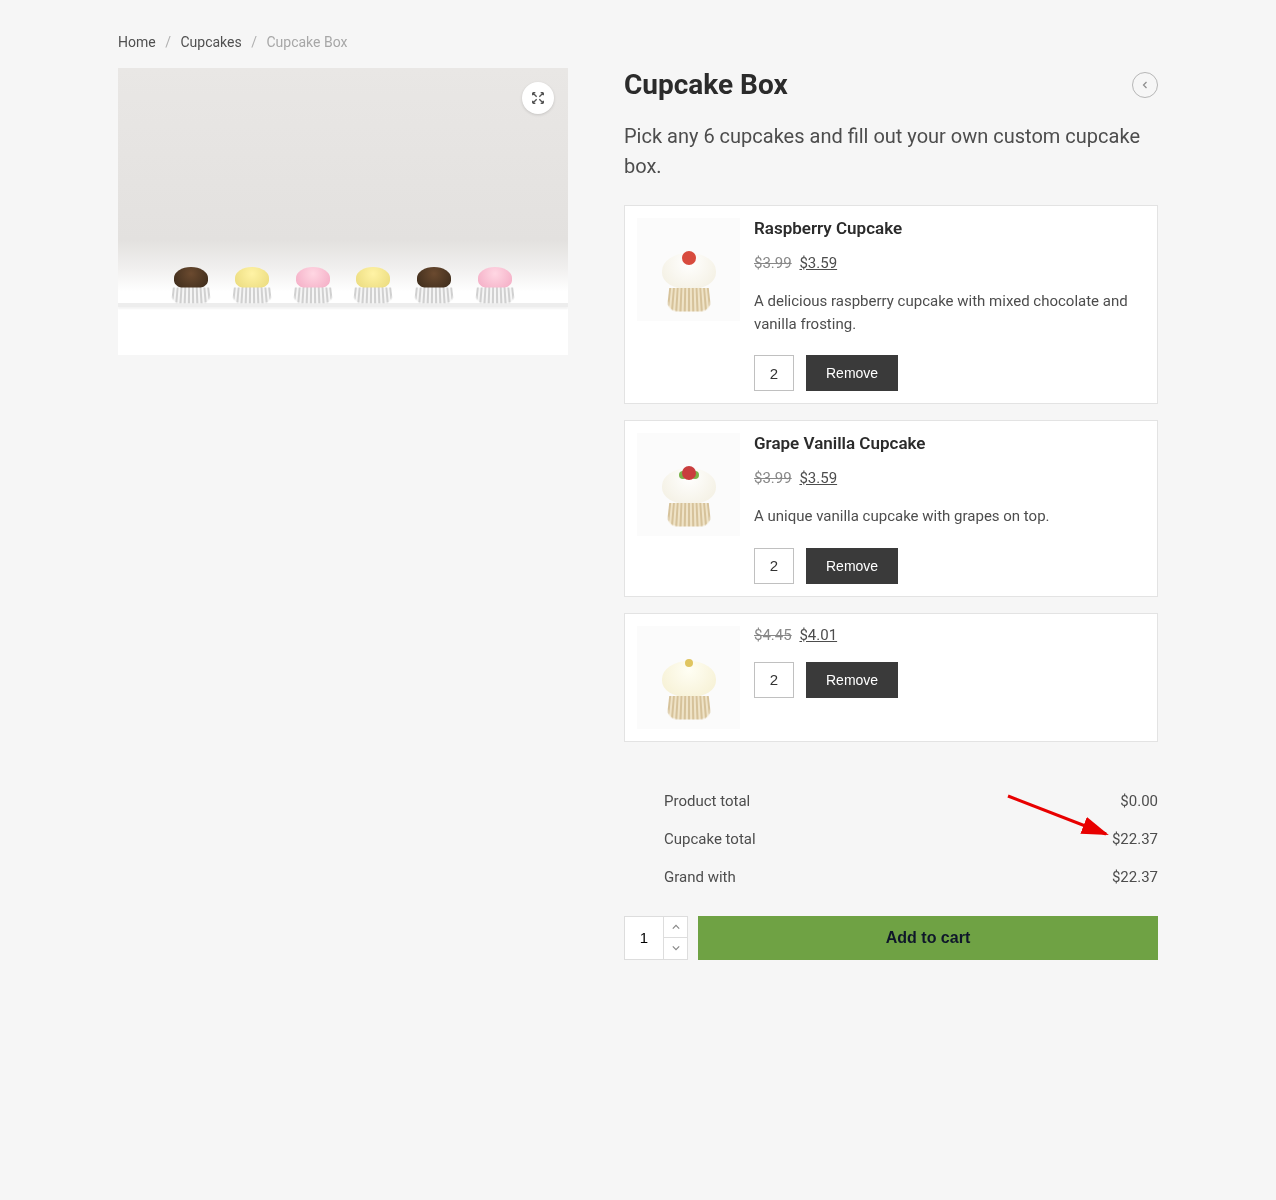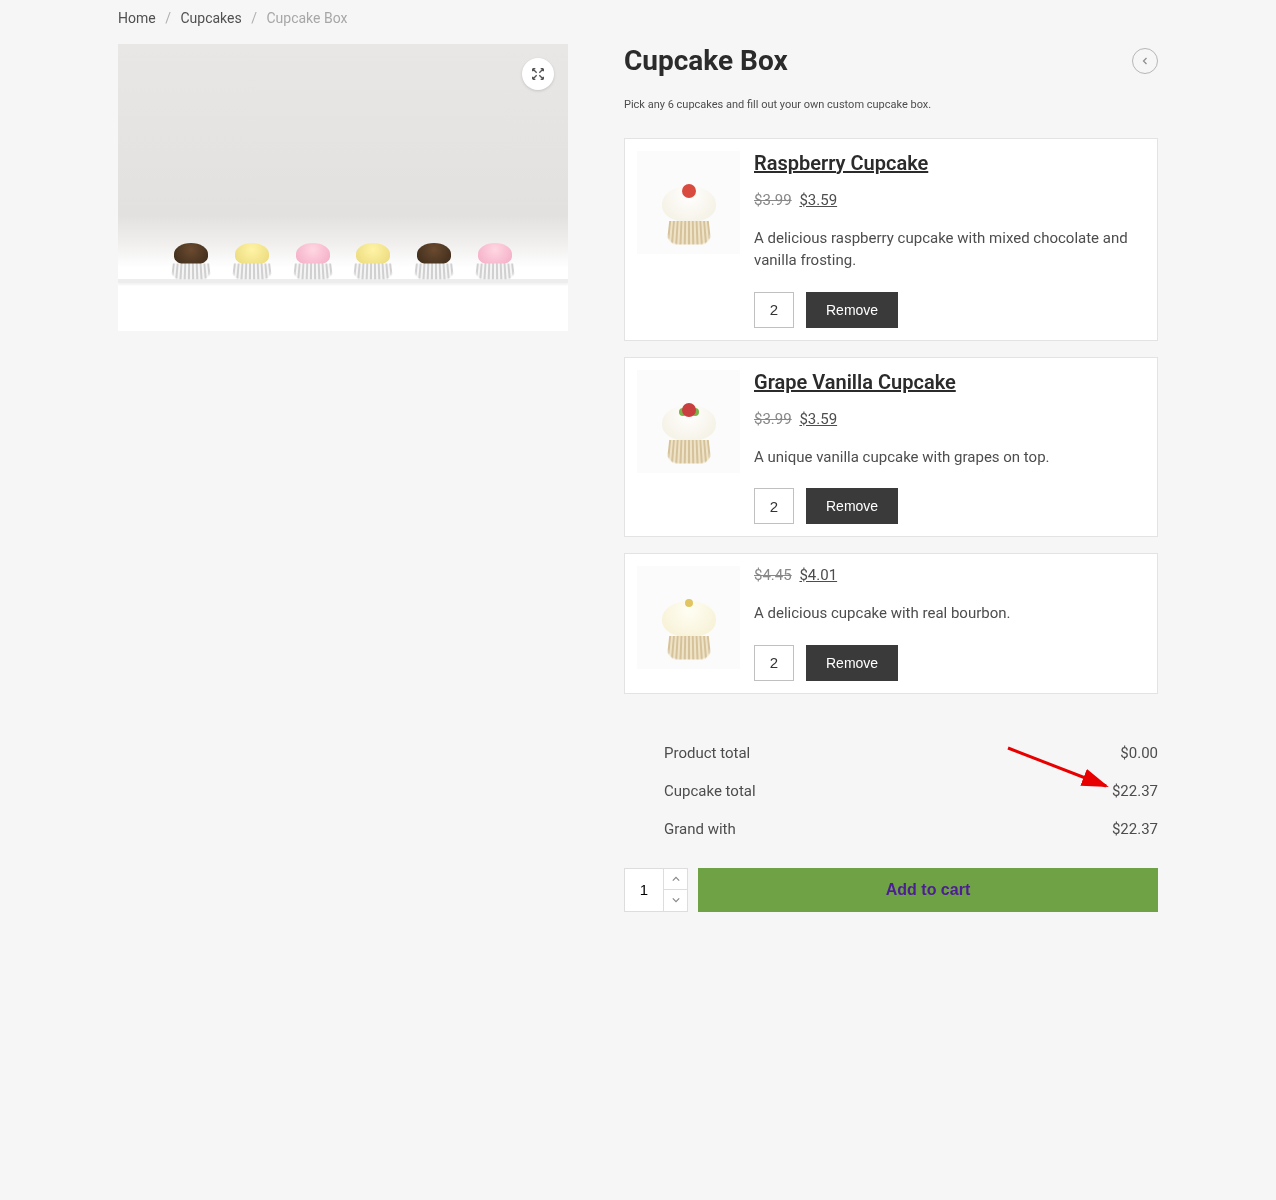--- a/index.html
+++ b/index.html
@@ -7,21 +7,21 @@
   font-family: -apple-system, BlinkMacSystemFont, "Segoe UI", Roboto, "Helvetica Neue", Arial, sans-serif;
   background: #f6f6f6;
   color: #333;
   width: 1276px;
   height: 1200px;
   overflow: hidden;
 }
 .page {
   max-width: 1040px;
   margin: 0 auto;
-  padding: 4px 0 40px 0;
+  padding: 28px 0 40px 0;
 }
 .breadcrumb {
   font-size: 14px;
   color: #505050;
   padding: 6px 0 18px 0;
 }
 .breadcrumb .sep { color: #b0b0b0; padding: 0 6px; }
 .breadcrumb .current { color: #a7a7a7; }
 .layout {
   display: flex;
@@ -88,21 +88,21 @@
 .title-row {
   display: flex; justify-content: space-between; align-items: center;
   margin-bottom: 20px;
 }
 h1 { font-size: 28px; font-weight: 700; color: #2b2b2b; }
 .back-circ {
   width: 26px; height: 26px; border: 1.5px solid #b6b6b6; border-radius: 50%;
   display: flex; align-items: center; justify-content: center; color: #8e8e8e;
 }
 .back-circ svg { width: 12px; height: 12px; }
-.desc { font-size: 11px; color: #4d4d4d; line-height: 1.5; margin-bottom: 24px; }
+.desc { font-size: 20px; color: #4d4d4d; line-height: 1.5; margin-bottom: 24px; }
 
 .option-card {
   border: 1px solid #e3e3e3;
   background: #fff;
   padding: 12px;
   margin-bottom: 16px;
   display: flex;
   gap: 14px;
 }
 .opt-thumb {
@@ -127,21 +127,21 @@
   border-radius: 50% 50% 45% 45%;
 }
 .of-white { background: radial-gradient(circle at 50% 25%, #fff, #f2eedf); }
 .of-cream { background: radial-gradient(circle at 50% 25%, #fffef4, #f5efd0); }
 .opt-cherry { position:absolute; top:-2px; left:50%; transform:translateX(-50%); width:14px; height:14px; border-radius:50%; }
 .ch-red { background:#d84b3e; }
 .ch-grape { background:#c93e3e; box-shadow: -6px 2px 0 -3px #7bb24a, 6px 2px 0 -3px #7bb24a; }
 .ch-gold { background:#e0c560; width:8px; height:8px; }
 
 .opt-body { flex: 1; }
-.opt-title { font-size: 20px; font-weight: 600; color: #2b2b2b; margin-bottom: 16px; text-decoration: underline; }
+.opt-title { font-size: 17px; font-weight: 600; color: #2b2b2b; margin-bottom: 16px; }
 .price-line { margin-bottom: 18px; font-size: 15px; }
 .price-old { color: #888; text-decoration: line-through; margin-right: 4px; }
 .price-new { color: #4d4d4d; text-decoration: underline; }
 .opt-desc { font-size: 15px; color: #4d4d4d; line-height: 1.5; margin-bottom: 20px; }
 .opt-actions { display: flex; gap: 12px; align-items: stretch; }
 .qty-input {
   width: 40px; height: 36px;
   border: 1px solid #c0c0c0;
   text-align: center;
   font-size: 15px;
@@ -182,21 +182,21 @@
 .spin-btn {
   flex: 1; background: #fff; border: none; cursor: pointer;
   display: flex; align-items: center; justify-content: center;
   color: #888;
 }
 .spin-btn:first-child { border-bottom: 1px solid #ddd; }
 .spin-btn svg { width:8px; height:8px; }
 .add-btn {
   flex: 1; margin-left: 10px;
   background: #6fa244;
-  color: #4c1d95;
+  color: #0f172a;
   border: none;
   font-size: 16px;
   font-weight: 600;
   cursor: pointer;
 }
 .arrow-annot {
   position: absolute;
   pointer-events: none;
 }
 .product-area { position: relative; }
@@ -315,21 +315,20 @@
                 <div class="opt-cherry ch-gold"></div>
               </div>
               <div class="opt-wrap"></div>
             </div>
         </div>
         <div class="opt-body">
           <div class="price-line">
             <span class="price-old">$4.45</span>
             <span class="price-new">$4.01</span>
           </div>
-          <div class="opt-desc">A delicious cupcake with real bourbon.</div>
           <div class="opt-actions">
             <input class="qty-input" value="2" style="">
             <button class="remove-btn">Remove</button>
           </div>
         </div>
       </div>
 
       <div class="totals">
         <div class="total-row">
           <span>Product total</span>

